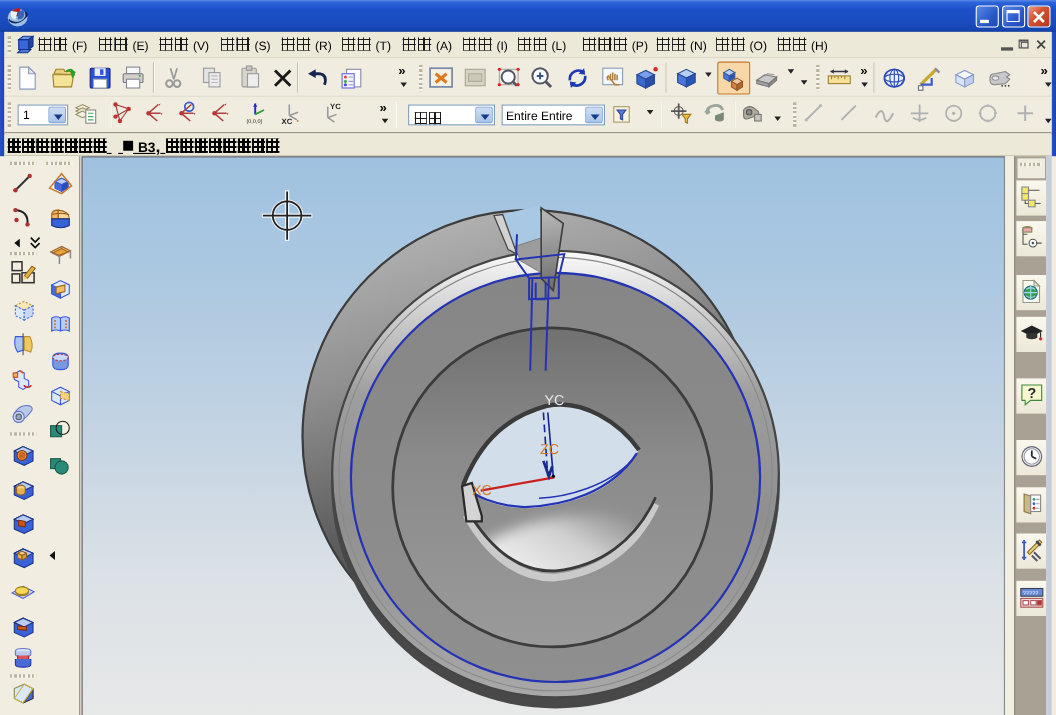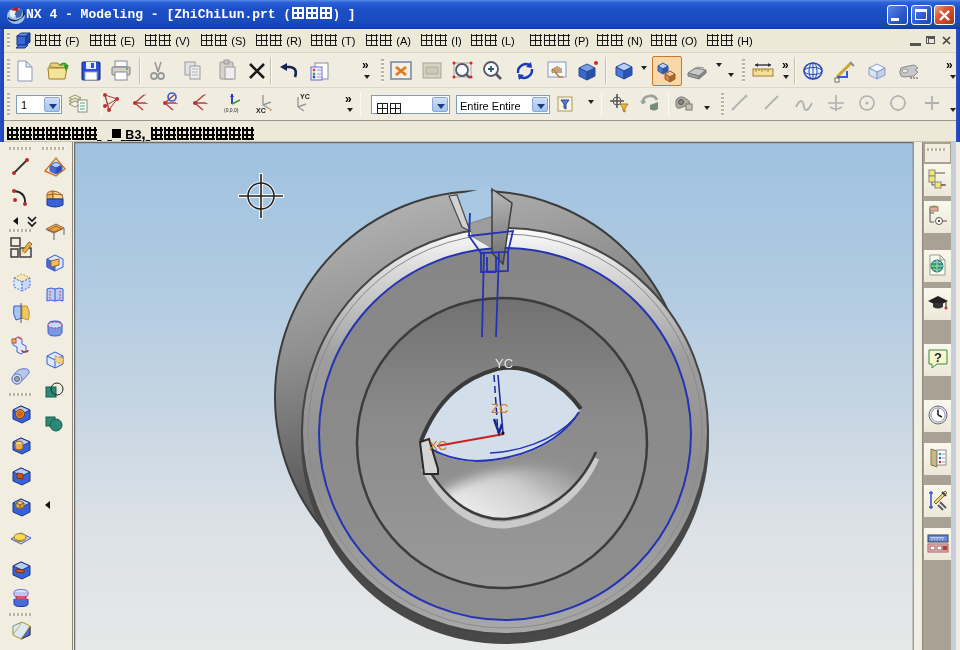--- a/index.html
+++ b/index.html
@@ -51,21 +51,20 @@
 
 <div class="abs" id="title">
  <svg class="abs" style="left:6px;top:4px" width="20" height="22" viewBox="0 0 20 22">
   <ellipse cx="10" cy="12" rx="9" ry="8" fill="#9ec0e2"></ellipse>
   <path d="M2,15 Q9,21 18,12 Q21,8 16,6 Q20,13 10,16 Q5,16 2,13 Z" fill="#10265e"></path>
   <path d="M5,5 L12,3 L13,9 Z" fill="#c81818"></path>
   <path d="M5,5 L9,11 L13,9 Z" fill="#7a1010"></path>
   <path d="M4,6 Q2,12 8,14 L10,7 Z" fill="#e8f0f8"></path>
   <path d="M10,7 L15,5 Q18,9 14,13 L10,14 Z" fill="#3a66b0"></path>
  </svg>
- <div class="abs" id="ttext">NX 4 - Modeling - [ZhiChiLun.prt <span style="font-size:12px">(</span><i class="zw"></i><i class="zw"></i><i class="zw"></i><span style="font-size:12px">)</span> ]</div>
  <div class="abs wbtn" style="left:887px;background:linear-gradient(135deg,#5a8ae8,#2a58c8 60%,#1e4ab8);">
         <div class="abs" style="left:3px;top:12px;width:8px;height:3px;background:#fff;"></div>
       </div>
  <div class="abs wbtn" style="left:911px;background:linear-gradient(135deg,#5a8ae8,#2a58c8 60%,#1e4ab8);">
         <div class="abs" style="left:3px;top:3px;width:12px;height:11px;border:1px solid #fff;border-top:3px solid #fff;"></div>
       </div>
  <div class="abs wbtn" style="left:934px;background:linear-gradient(135deg,#f0a080,#d85430 40%,#b03518);">
   <svg class="abs" style="left:3px;top:3px" width="13" height="13">
           <path d="M2,2 L11,11 M11,2 L2,11" stroke="#fff" stroke-width="2.4"></path>
         </svg>

